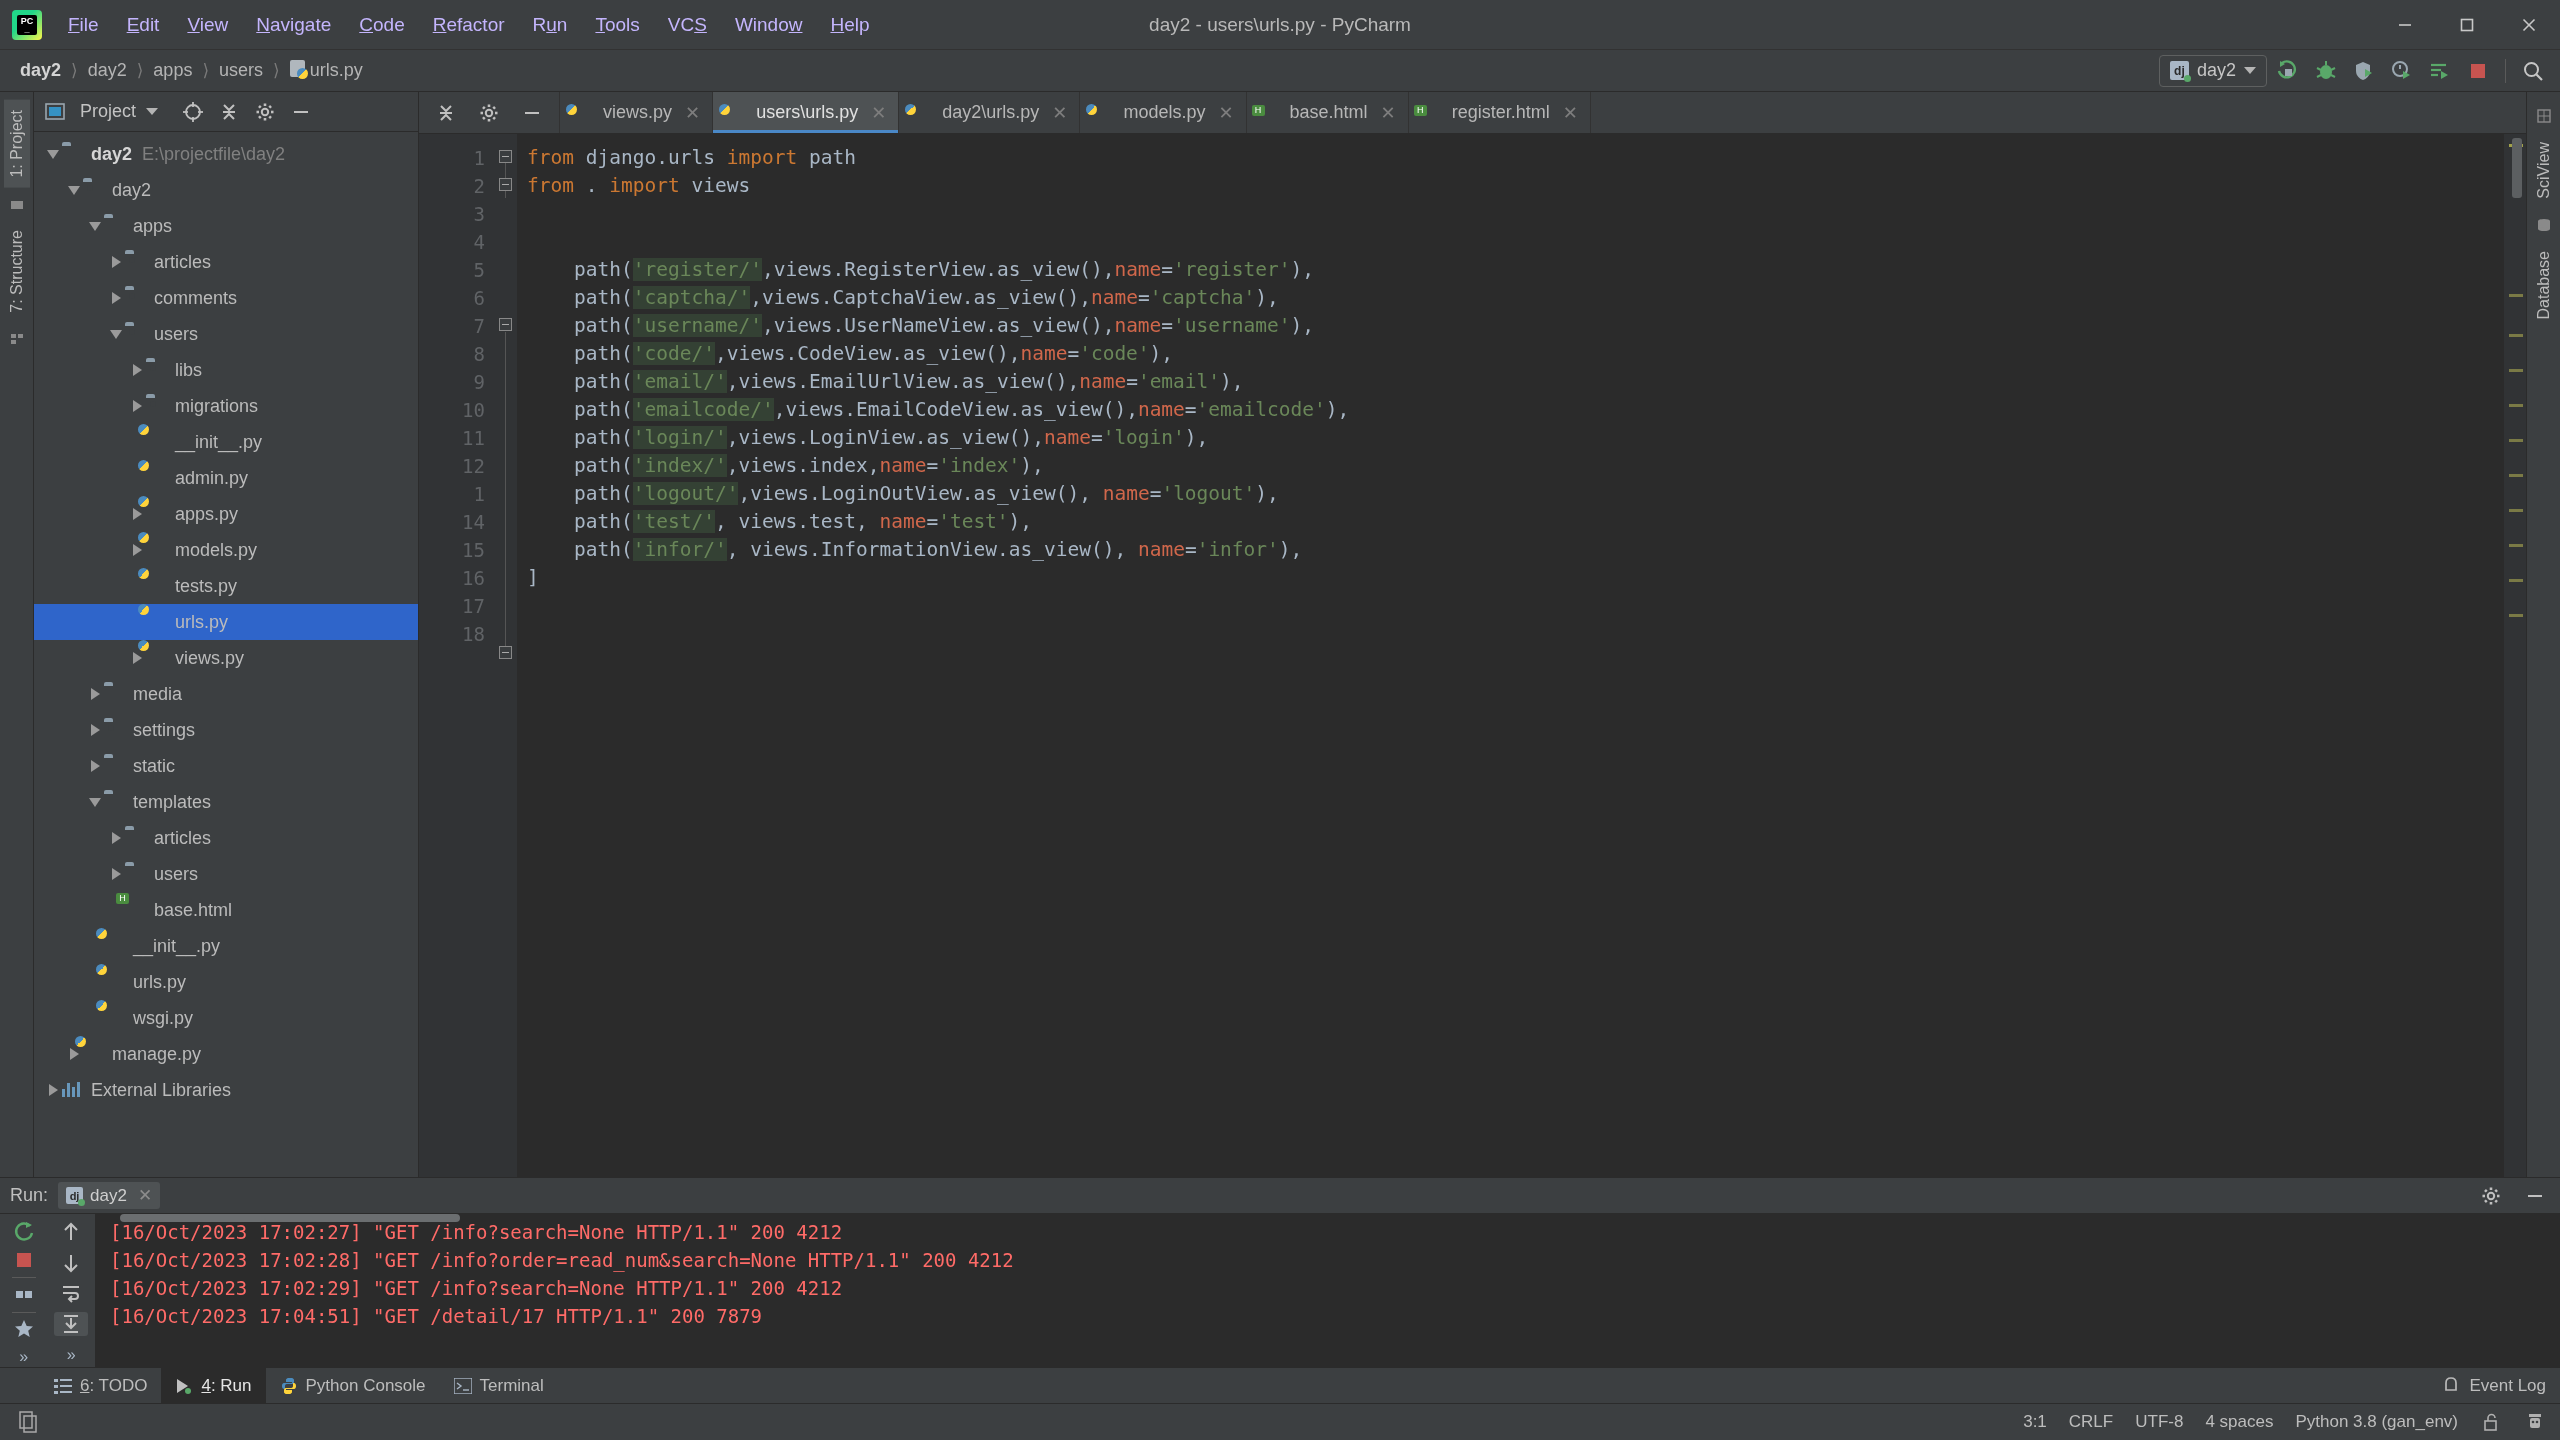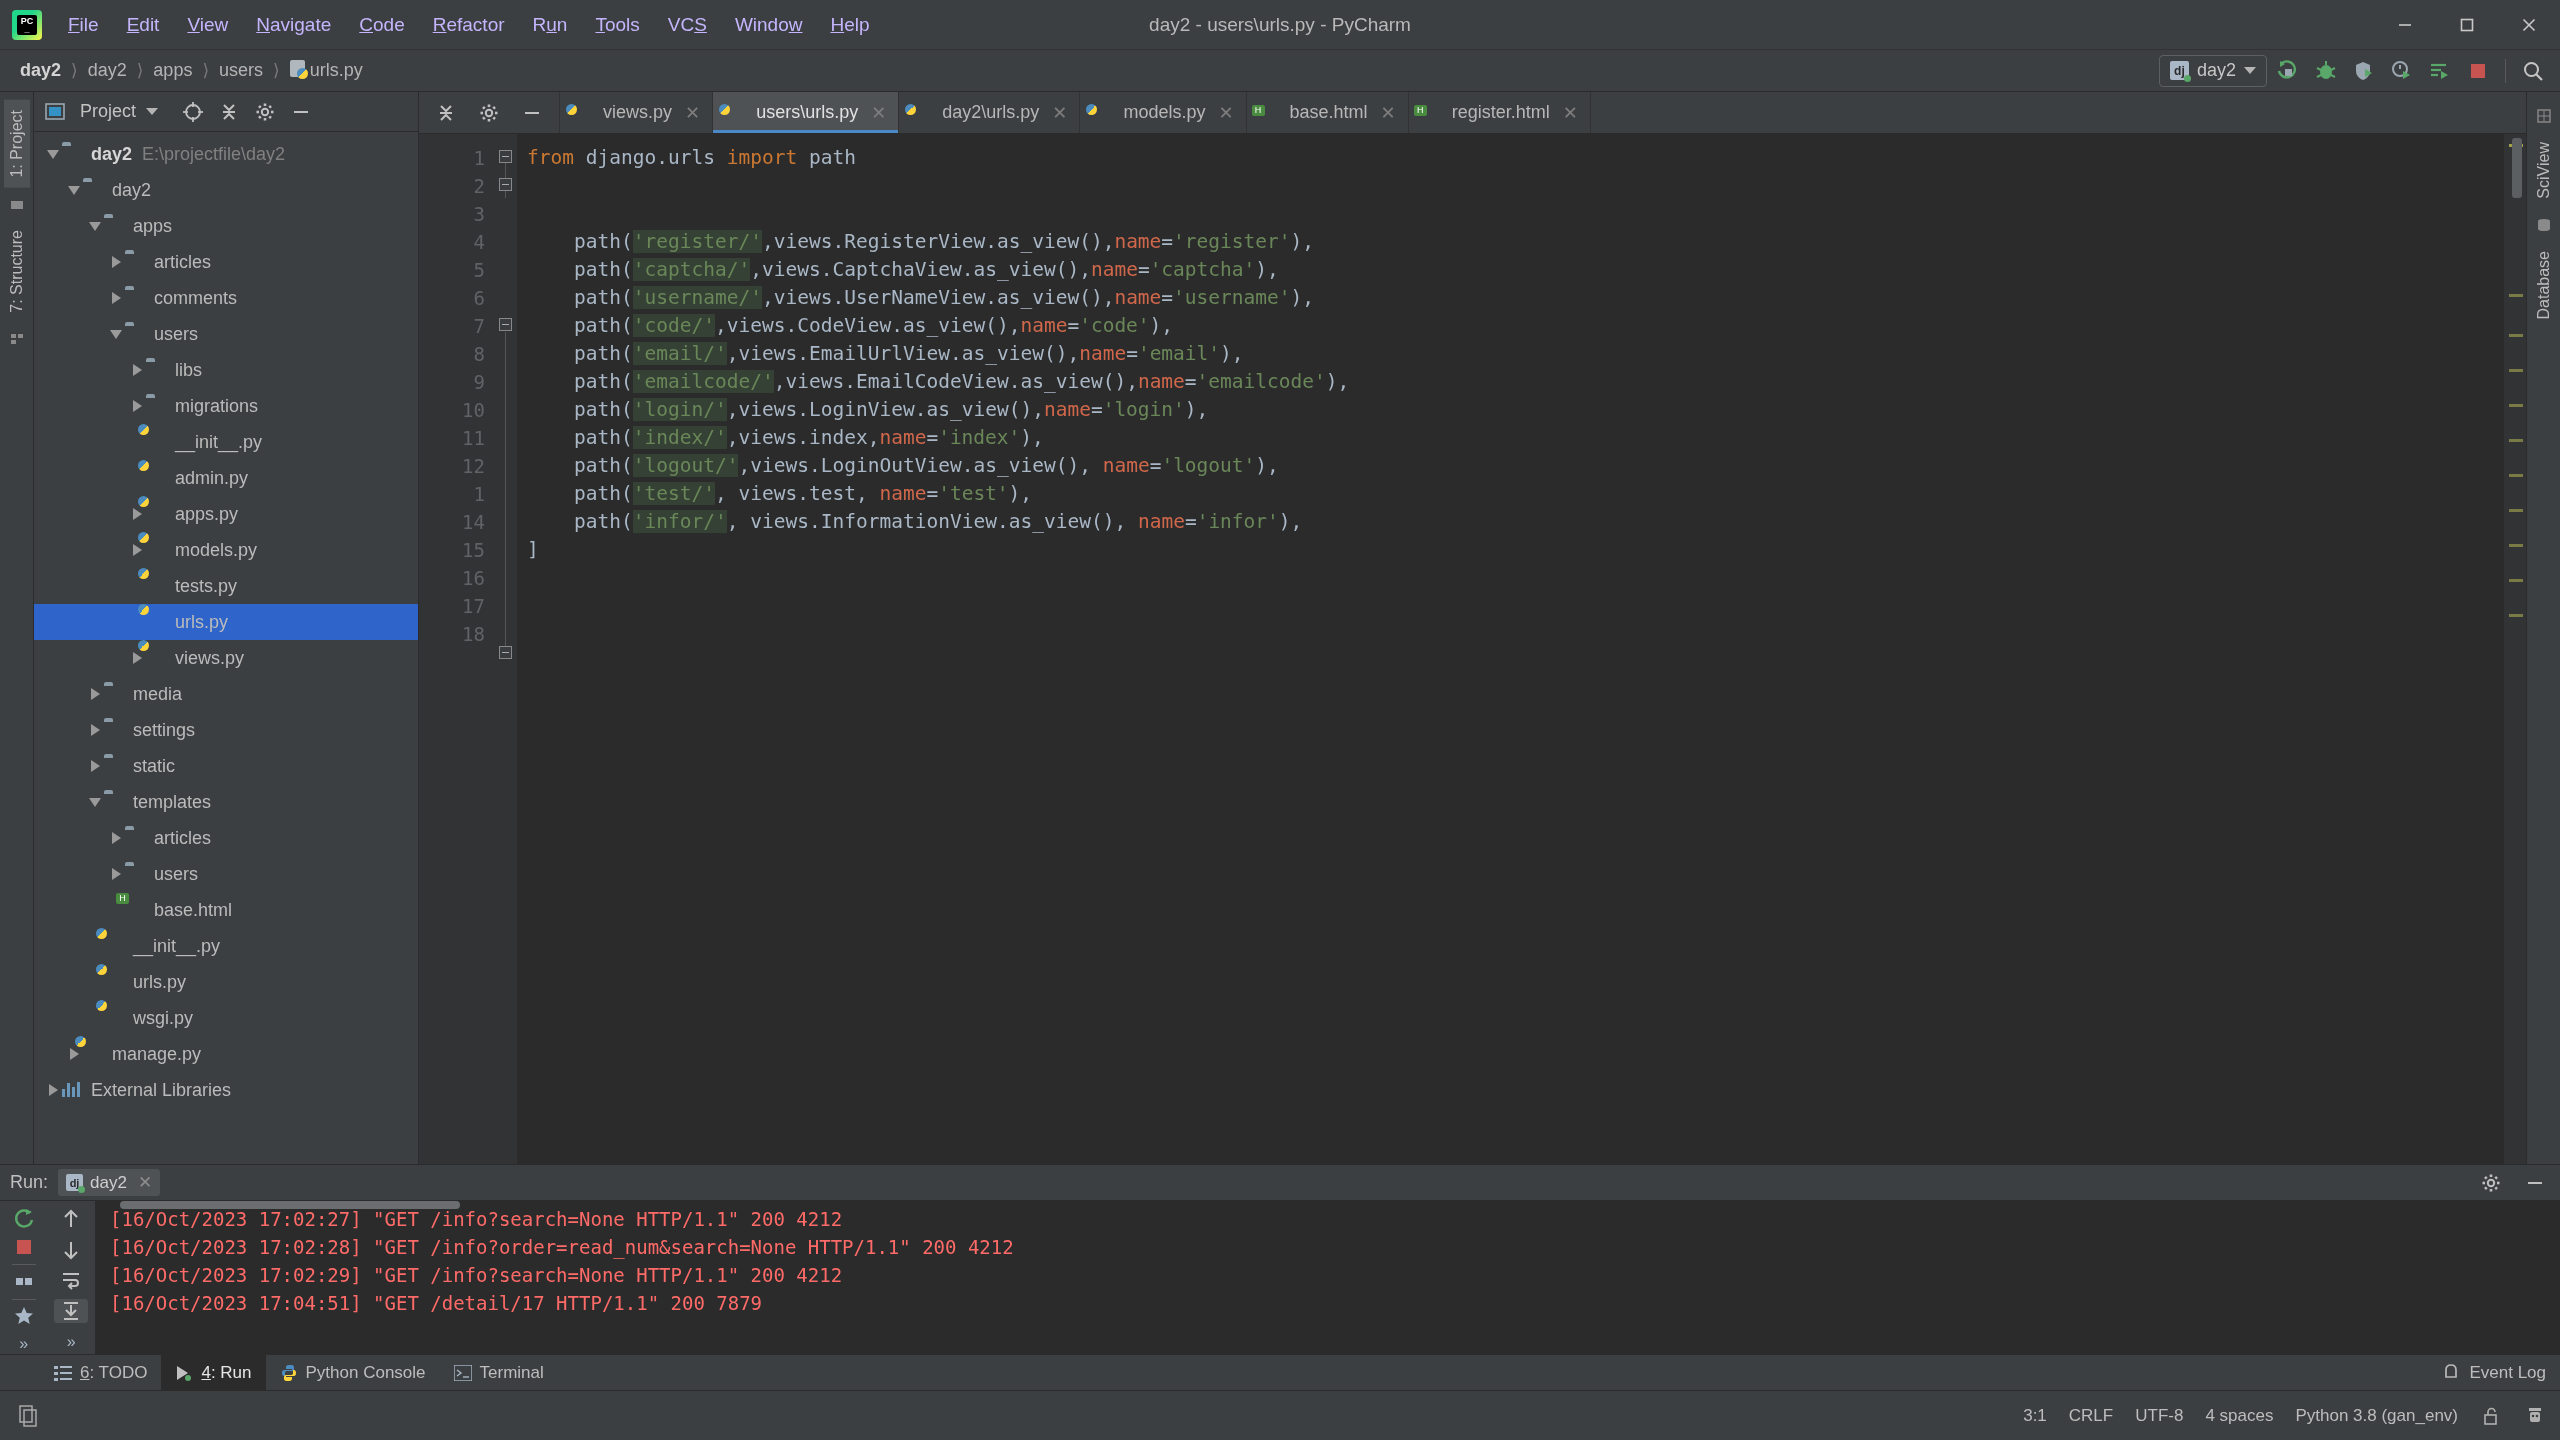--- a/index.html
+++ b/index.html
@@ -225,21 +225,21 @@
     border-top: 1px solid #2b2b2b; flex: none; position: relative;
   }
   .tw-item {
     display: flex; align-items: center; gap: 8px; padding: 0 14px; font-size: 17px; color: #bdbdbd;
   }
   .tw-item.active { background: #2b2b2b; color: #e6e6e6; }
   .tw-item u { text-decoration: underline; }
   .toolwin-right { position: absolute; right: 14px; top: 0; height: 36px; display: flex; align-items: center; gap: 8px; font-size: 17px; color: #bdbdbd; }
 
   .statusbar {
-    height: 50px; background: #3c3f41; display: flex; align-items: center;
+    height: 37px; background: #3c3f41; display: flex; align-items: center;
     border-top: 1px solid #2b2b2b; flex: none; position: relative; 
   }
   .sb-right { position: absolute; right: 14px; display: flex; align-items: center; gap: 22px; font-size: 17px; color: #bdbdbd; }
   .sb-ico { width: 22px; height: 22px; display:flex; align-items:center; justify-content:center; }
 
   svg { display: block; }
 </style>
 </head>
 <body>
 
@@ -731,20 +731,21 @@
         <div class="fold-col">
           <div class="fold-line" style="top:16px;height:48px"></div>
           <div class="fold-mark" style="top:16px"></div>
           <div class="fold-mark" style="top:44px"></div>
           <div class="fold-mark" style="top:184px"></div>
           <div class="fold-line" style="top:198px;height:320px"></div>
           <div class="fold-mark" style="top:512px"></div>
         </div>
         <div class="code" id="code">
             <div class="cl"><span class="k">from</span><span class="d"> </span><span class="d">d</span><span class="d">j</span><span class="d">a</span><span class="d">n</span><span class="d">g</span><span class="d">o</span><span class="d">.</span><span class="d">u</span><span class="d">r</span><span class="d">l</span><span class="d">s</span><span class="d"> </span><span class="k">import</span><span class="d"> </span><span class="d">p</span><span class="d">a</span><span class="d">t</span><span class="d">h</span></div>
+            <div class="cl"><span class="k">from</span><span class="d"> </span><span class="d">.</span><span class="d"> </span><span class="k">import</span><span class="d"> </span><span class="d">v</span><span class="d">i</span><span class="d">e</span><span class="d">w</span><span class="d">s</span></div>
             <div class="cl">&nbsp;</div>
             <div class="cl">&nbsp;</div>
             <div class="cl"><span class="d"> </span><span class="d"> </span><span class="d"> </span><span class="d"> </span><span class="d">p</span><span class="d">a</span><span class="d">t</span><span class="d">h</span><span class="d">(</span><span class="s hl">'register/'</span><span class="d">,</span><span class="d">v</span><span class="d">i</span><span class="d">e</span><span class="d">w</span><span class="d">s</span><span class="d">.</span><span class="d">R</span><span class="d">e</span><span class="d">g</span><span class="d">i</span><span class="d">s</span><span class="d">t</span><span class="d">e</span><span class="d">r</span><span class="d">V</span><span class="d">i</span><span class="d">e</span><span class="d">w</span><span class="d">.</span><span class="d">a</span><span class="d">s</span><span class="d">_</span><span class="d">v</span><span class="d">i</span><span class="d">e</span><span class="d">w</span><span class="d">(</span><span class="d">)</span><span class="d">,</span><span class="kw">name</span><span class="d">=</span><span class="s">'register'</span><span class="d">)</span><span class="d">,</span></div>
             <div class="cl"><span class="d"> </span><span class="d"> </span><span class="d"> </span><span class="d"> </span><span class="d">p</span><span class="d">a</span><span class="d">t</span><span class="d">h</span><span class="d">(</span><span class="s hl">'captcha/'</span><span class="d">,</span><span class="d">v</span><span class="d">i</span><span class="d">e</span><span class="d">w</span><span class="d">s</span><span class="d">.</span><span class="d">C</span><span class="d">a</span><span class="d">p</span><span class="d">t</span><span class="d">c</span><span class="d">h</span><span class="d">a</span><span class="d">V</span><span class="d">i</span><span class="d">e</span><span class="d">w</span><span class="d">.</span><span class="d">a</span><span class="d">s</span><span class="d">_</span><span class="d">v</span><span class="d">i</span><span class="d">e</span><span class="d">w</span><span class="d">(</span><span class="d">)</span><span class="d">,</span><span class="kw">name</span><span class="d">=</span><span class="s">'captcha'</span><span class="d">)</span><span class="d">,</span></div>
             <div class="cl"><span class="d"> </span><span class="d"> </span><span class="d"> </span><span class="d"> </span><span class="d">p</span><span class="d">a</span><span class="d">t</span><span class="d">h</span><span class="d">(</span><span class="s hl">'username/'</span><span class="d">,</span><span class="d">v</span><span class="d">i</span><span class="d">e</span><span class="d">w</span><span class="d">s</span><span class="d">.</span><span class="d">U</span><span class="d">s</span><span class="d">e</span><span class="d">r</span><span class="d">N</span><span class="d">a</span><span class="d">m</span><span class="d">e</span><span class="d">V</span><span class="d">i</span><span class="d">e</span><span class="d">w</span><span class="d">.</span><span class="d">a</span><span class="d">s</span><span class="d">_</span><span class="d">v</span><span class="d">i</span><span class="d">e</span><span class="d">w</span><span class="d">(</span><span class="d">)</span><span class="d">,</span><span class="kw">name</span><span class="d">=</span><span class="s">'username'</span><span class="d">)</span><span class="d">,</span></div>
             <div class="cl"><span class="d"> </span><span class="d"> </span><span class="d"> </span><span class="d"> </span><span class="d">p</span><span class="d">a</span><span class="d">t</span><span class="d">h</span><span class="d">(</span><span class="s hl">'code/'</span><span class="d">,</span><span class="d">v</span><span class="d">i</span><span class="d">e</span><span class="d">w</span><span class="d">s</span><span class="d">.</span><span class="d">C</span><span class="d">o</span><span class="d">d</span><span class="d">e</span><span class="d">V</span><span class="d">i</span><span class="d">e</span><span class="d">w</span><span class="d">.</span><span class="d">a</span><span class="d">s</span><span class="d">_</span><span class="d">v</span><span class="d">i</span><span class="d">e</span><span class="d">w</span><span class="d">(</span><span class="d">)</span><span class="d">,</span><span class="kw">name</span><span class="d">=</span><span class="s">'code'</span><span class="d">)</span><span class="d">,</span></div>
             <div class="cl"><span class="d"> </span><span class="d"> </span><span class="d"> </span><span class="d"> </span><span class="d">p</span><span class="d">a</span><span class="d">t</span><span class="d">h</span><span class="d">(</span><span class="s hl">'email/'</span><span class="d">,</span><span class="d">v</span><span class="d">i</span><span class="d">e</span><span class="d">w</span><span class="d">s</span><span class="d">.</span><span class="d">E</span><span class="d">m</span><span class="d">a</span><span class="d">i</span><span class="d">l</span><span class="d">U</span><span class="d">r</span><span class="d">l</span><span class="d">V</span><span class="d">i</span><span class="d">e</span><span class="d">w</span><span class="d">.</span><span class="d">a</span><span class="d">s</span><span class="d">_</span><span class="d">v</span><span class="d">i</span><span class="d">e</span><span class="d">w</span><span class="d">(</span><span class="d">)</span><span class="d">,</span><span class="kw">name</span><span class="d">=</span><span class="s">'email'</span><span class="d">)</span><span class="d">,</span></div>
             <div class="cl"><span class="d"> </span><span class="d"> </span><span class="d"> </span><span class="d"> </span><span class="d">p</span><span class="d">a</span><span class="d">t</span><span class="d">h</span><span class="d">(</span><span class="s hl">'emailcode/'</span><span class="d">,</span><span class="d">v</span><span class="d">i</span><span class="d">e</span><span class="d">w</span><span class="d">s</span><span class="d">.</span><span class="d">E</span><span class="d">m</span><span class="d">a</span><span class="d">i</span><span class="d">l</span><span class="d">C</span><span class="d">o</span><span class="d">d</span><span class="d">e</span><span class="d">V</span><span class="d">i</span><span class="d">e</span><span class="d">w</span><span class="d">.</span><span class="d">a</span><span class="d">s</span><span class="d">_</span><span class="d">v</span><span class="d">i</span><span class="d">e</span><span class="d">w</span><span class="d">(</span><span class="d">)</span><span class="d">,</span><span class="kw">name</span><span class="d">=</span><span class="s">'emailcode'</span><span class="d">)</span><span class="d">,</span></div>
             <div class="cl"><span class="d"> </span><span class="d"> </span><span class="d"> </span><span class="d"> </span><span class="d">p</span><span class="d">a</span><span class="d">t</span><span class="d">h</span><span class="d">(</span><span class="s hl">'login/'</span><span class="d">,</span><span class="d">v</span><span class="d">i</span><span class="d">e</span><span class="d">w</span><span class="d">s</span><span class="d">.</span><span class="d">L</span><span class="d">o</span><span class="d">g</span><span class="d">i</span><span class="d">n</span><span class="d">V</span><span class="d">i</span><span class="d">e</span><span class="d">w</span><span class="d">.</span><span class="d">a</span><span class="d">s</span><span class="d">_</span><span class="d">v</span><span class="d">i</span><span class="d">e</span><span class="d">w</span><span class="d">(</span><span class="d">)</span><span class="d">,</span><span class="kw">name</span><span class="d">=</span><span class="s">'login'</span><span class="d">)</span><span class="d">,</span></div>
             <div class="cl"><span class="d"> </span><span class="d"> </span><span class="d"> </span><span class="d"> </span><span class="d">p</span><span class="d">a</span><span class="d">t</span><span class="d">h</span><span class="d">(</span><span class="s hl">'index/'</span><span class="d">,</span><span class="d">v</span><span class="d">i</span><span class="d">e</span><span class="d">w</span><span class="d">s</span><span class="d">.</span><span class="d">i</span><span class="d">n</span><span class="d">d</span><span class="d">e</span><span class="d">x</span><span class="d">,</span><span class="kw">name</span><span class="d">=</span><span class="s">'index'</span><span class="d">)</span><span class="d">,</span></div>

